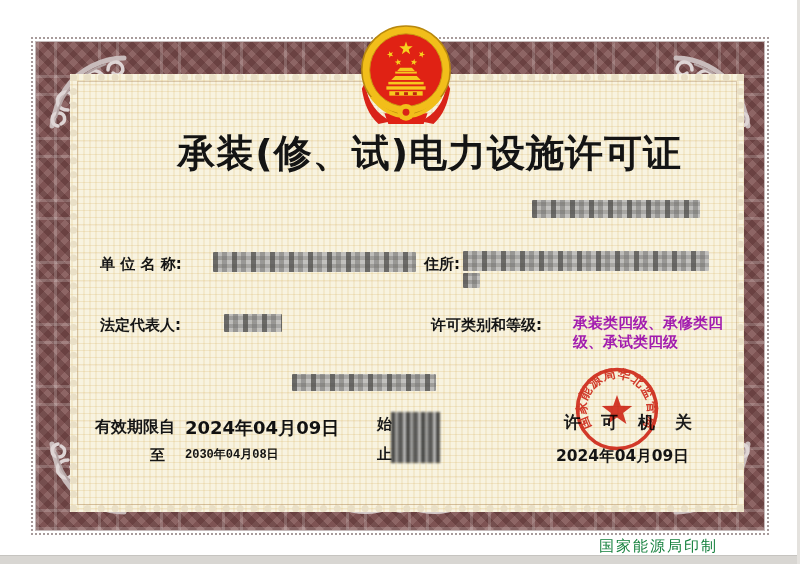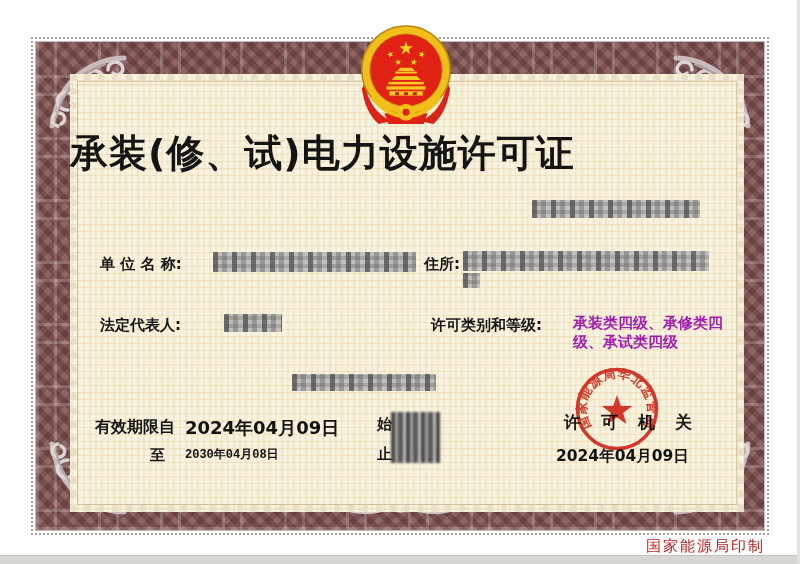--- a/index.html
+++ b/index.html
@@ -29,21 +29,21 @@
          border:7px dotted #e9dfc6;
          box-shadow:inset 0 0 0 1px rgba(160,120,80,.35);}
 
   .corner{position:absolute;width:90px;height:90px;opacity:.95;}
   .corner.tr{transform:scaleX(-1);} .corner.bl{transform:scaleY(-1);} .corner.br{transform:scale(-1,-1);}
   .edge-orn-v{position:absolute;width:18px;height:110px;opacity:.85;}
   .edge-orn-h{position:absolute;width:150px;height:34px;opacity:.95;}
 
   .emblem{position:absolute;left:352px;top:24px;width:108px;height:104px;}
 
-  .title{position:absolute;left:70px;top:128px;width:612px;text-align:left;
+  .title{position:absolute;left:70px;top:128px;width:612px;text-align:right;
          font-size:38px;font-weight:bold;color:#141414;letter-spacing:1px;white-space:nowrap;}
 
   
   .redact{position:absolute;border-radius:1px;filter:blur(.7px);opacity:.88;
          background-color:#a9a9a9;
          background-image:
            repeating-linear-gradient(90deg, rgba(70,70,70,.85) 0 5px, rgba(150,150,150,.30) 5px 9px, rgba(110,110,110,.65) 9px 14px, rgba(175,175,175,.40) 14px 19px),
            repeating-linear-gradient(0deg, rgba(255,255,255,.30) 0 4px, rgba(90,90,90,.30) 4px 8px);}
   .qr{position:absolute;left:391px;top:412px;width:49px;height:51px;filter:blur(1px);opacity:.9;
          background-color:#7a7a7a;
@@ -54,21 +54,21 @@
   .lbl{position:absolute;font-weight:bold;color:#151515;font-size:15px;white-space:nowrap;}
   .val{position:absolute;font-weight:bold;color:#111;white-space:nowrap;}
   .cat-val{position:absolute;left:573px;top:314px;width:154px;font-size:15px;line-height:19px;
            font-weight:bold;color:#a21caf;white-space:normal;}
 
   .seal-label{position:absolute;left:564px;top:411px;font-size:17px;font-weight:bold;color:#1a1a1a;
            letter-spacing:20px;white-space:nowrap;}
   .seal-svg{position:absolute;left:575px;top:367px;width:84px;height:84px;opacity:.9;mix-blend-mode:multiply;}
   .seal-date{position:absolute;left:556px;top:446px;font-size:15.5px;font-weight:bold;color:#141414;white-space:nowrap;}
 
-  .footer-note{position:absolute;left:599px;top:537px;font-size:15px;letter-spacing:2px;color:#b91c1c;white-space:nowrap;margin-left:47px;}
+  .footer-note{position:absolute;left:599px;top:537px;font-size:15px;letter-spacing:2px;color:#15803d;white-space:nowrap;}
 </style>
 </head>
 <body>
 
 <div class="scene">
 
   <div class="frame"></div>
 
   <svg class="corner tl" style="left:42px;top:48px;" viewBox="0 0 90 90">
     <g fill="none" stroke="#cdc1c1" stroke-width="5" stroke-linecap="round">

